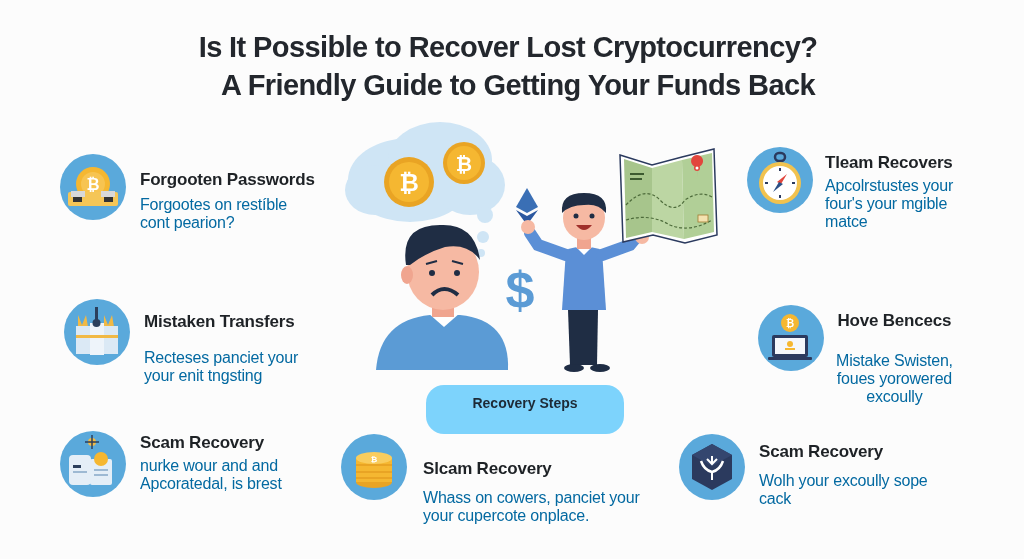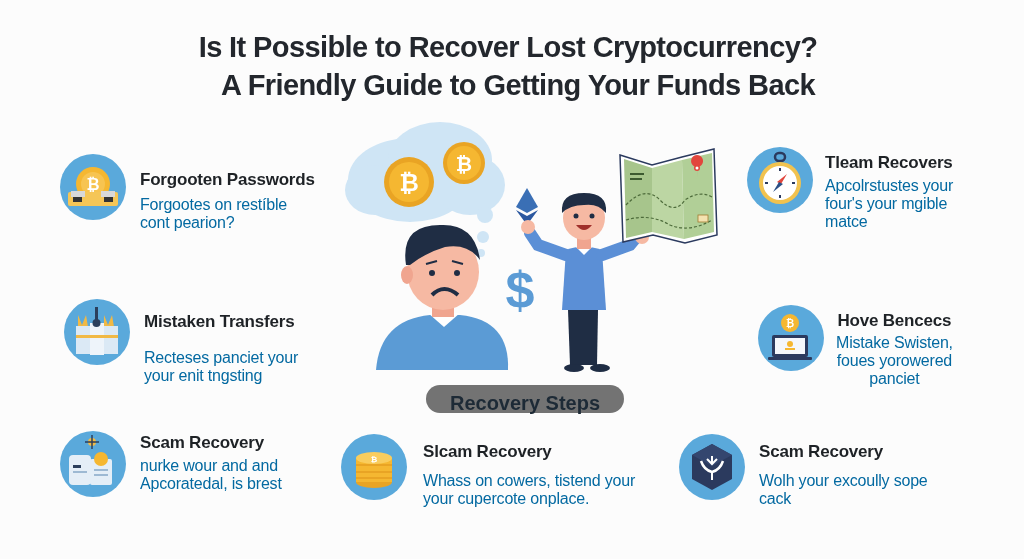--- a/index.html
+++ b/index.html
@@ -22,23 +22,23 @@
   .icon-circle {
     width: 66px; height: 66px; border-radius: 50%;
     background: #5aa9db; flex: none; position: relative; overflow: hidden;
   }
   .icon-circle svg { position: absolute; left: 0; top: 0; }
   .card-text { margin-left: 14px; }
   .card-title { font-weight: bold; font-size: 17px; color: #1e2226; letter-spacing: -0.2px; line-height: 20px; }
   .card-desc { font-size: 16px; color: #0369a1; line-height: 18px; margin-top: 7px; letter-spacing: -0.2px; }
 
   .pill {
-    position: absolute; left: 426px; top: 385px; width: 198px; height: 28px;
-    border-radius: 18px; background: #737373;
-    text-align: center; line-height: 36px; font-weight: bold; font-size: 20px; color: #1d2a36;
+    position: absolute; left: 426px; top: 385px; width: 198px; height: 49px;
+    border-radius: 18px; background: #7dd3fc;
+    text-align: center; line-height: 36px; font-weight: bold; font-size: 14px; color: #1d2a36;
   }
   .illus { position: absolute; left: 340px; top: 115px; }
 </style>
 </head>
 <body>
 
 <div>
   <div class="title l1">Is It Possible to Recover Lost Cryptocurrency?</div>
   <div class="title l2">A Friendly Guide to Getting Your Funds Back</div>
 </div>
@@ -115,24 +115,24 @@
     <svg width="66" height="66" viewBox="0 0 66 66">
       <ellipse cx="33" cy="48" rx="18" ry="6" fill="#e9a424"></ellipse>
       <rect x="15" y="24" width="36" height="24" fill="#f5b731"></rect>
       <rect x="15" y="30" width="36" height="2" fill="#e9a424"></rect>
       <rect x="15" y="37" width="36" height="2" fill="#e9a424"></rect>
       <rect x="15" y="43" width="36" height="2" fill="#e9a424"></rect>
       <ellipse cx="33" cy="24" rx="18" ry="6" fill="#f9cd5e"></ellipse>
       <text x="33" y="28" font-size="8" font-weight="bold" text-anchor="middle" fill="#fff" font-family="Liberation Sans, sans-serif">₿</text>
     </svg>
   </div>
-  <div class="card-text" style="margin-left:16px;margin-top:8px;">
+  <div class="card-text" style="margin-left:16px;margin-top:25px;">
     <div class="card-title">Slcam Recovery</div>
     <div class="card-desc" style="margin-top:10px;">
-      <div>Whass on cowers, tistend your</div>
+      <div>Whass on cowers, panciet your</div>
       <div>your cupercote onplace.</div>
     </div>
   </div>
 </div>
 
 <div class="card" style="left:679px;top:434px;">
   <div class="icon-circle">
     <svg width="66" height="66" viewBox="0 0 66 66">
       <path d="M33 10 L53 21 L53 45 L33 56 L13 45 L13 21 Z" fill="#2b3a5e"></path>
       <path d="M33 10 L53 21 L33 32 L13 21 Z" fill="#34466f"></path>
@@ -181,24 +181,24 @@
       <text x="32" y="22" font-size="10" font-weight="bold" text-anchor="middle" fill="#fff" font-family="Liberation Sans, sans-serif">₿</text>
       <rect x="14" y="30" width="36" height="22" rx="2" fill="#2b3a5e"></rect>
       <rect x="17" y="33" width="30" height="16" fill="#f4f7fb"></rect>
       <circle cx="32" cy="39" r="3" fill="#f5b731"></circle>
       <rect x="27" y="43" width="10" height="2" fill="#f5b731"></rect>
       <rect x="10" y="52" width="44" height="3" rx="1" fill="#2b3a5e"></rect>
     </svg>
   </div>
   <div class="card-text" style="margin-left:12px;margin-top:6px;text-align:center;">
     <div class="card-title">Hove Bencecs</div>
-    <div class="card-desc" style="margin-top:3px;">
+    <div class="card-desc" style="margin-top:21px;">
       <div>Mistake Swisten,</div>
       <div>foues yorowered</div>
-      <div>panciet</div>
+      <div>excoully</div>
     </div>
   </div>
 </div>
 
 <div class="illus">
   <svg width="380" height="270" viewBox="0 0 380 270">
 
     <g>
       <ellipse cx="70" cy="65" rx="62" ry="42" fill="#cfe5f5"></ellipse>
       <ellipse cx="100" cy="45" rx="52" ry="38" fill="#cfe5f5"></ellipse>

